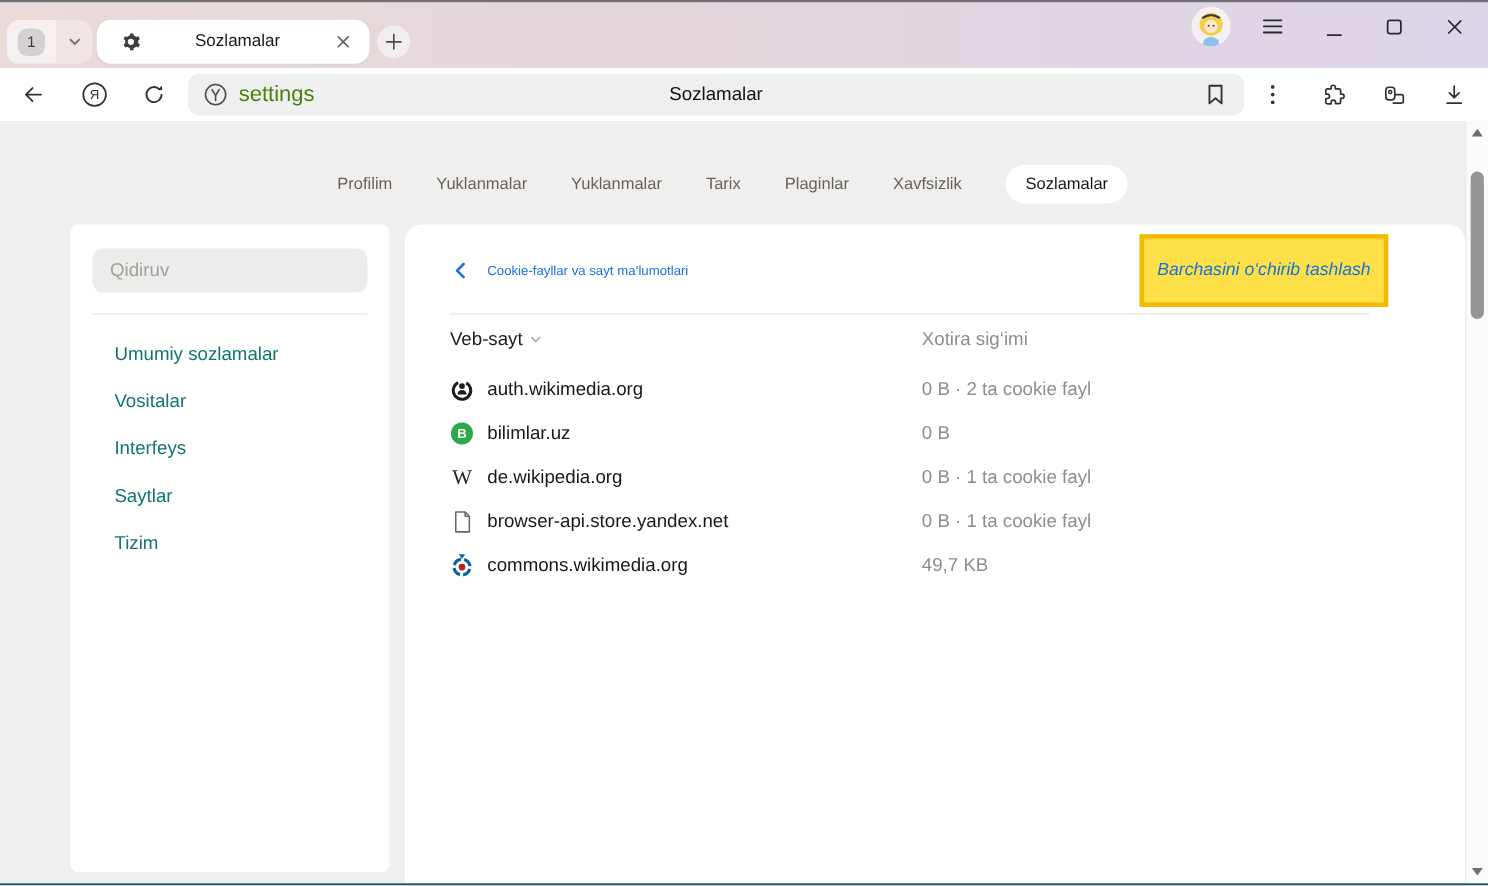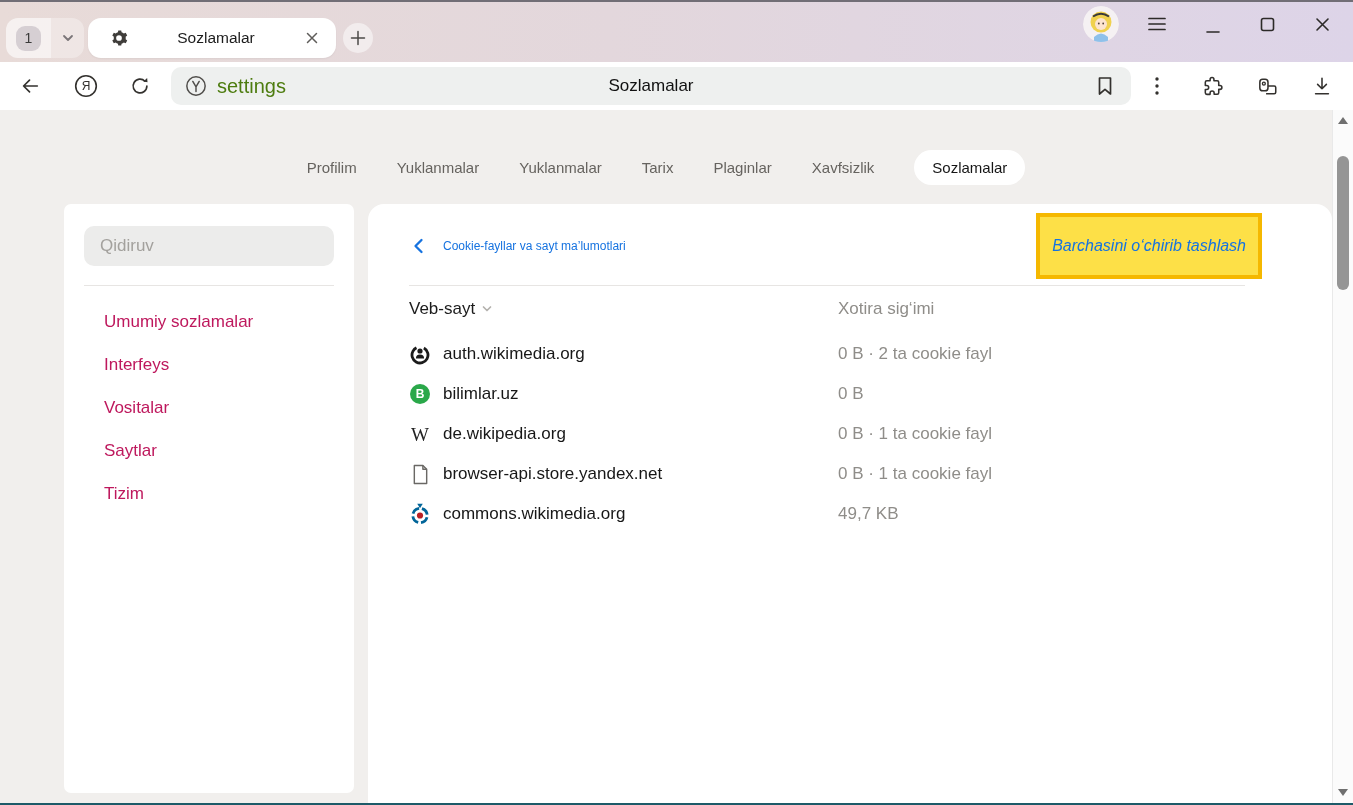--- a/index.html
+++ b/index.html
@@ -38,21 +38,21 @@
   .navrow { position:absolute; top:38px; left:0; right:21px; height:38px; display:flex; justify-content:center; align-items:center; gap:40px; }
   .nav-item { font-size:15px; color:#66635f; padding:9px 0; cursor:pointer; white-space:nowrap; }
   .nav-item.active { background:#fff; color:#161616; border-radius:19px; padding:9px 18px; }
 
   .sidebar-card { position:absolute; left:64px; top:94px; width:290px; height:589px; background:#fff; border-radius:7px; }
   .search { display:block; margin:22px 20px 0; width:250px; height:40px; background:#ececeb; border:none; border-radius:10px;
     padding:0 16px; font-size:17px; font-family:inherit; color:#1c1c1c; outline:none; }
   .search::placeholder { color:#a3a19d; }
   .side-divider { height:1px; background:#e7e5e3; margin:19px 20px 0; }
   .side-items { margin-top:14px; }
-  .side-item { padding:10px 20px 10px 40px; font-size:17px; line-height:23px; color:#be185d; cursor:pointer; }
+  .side-item { padding:10px 20px 10px 40px; font-size:17px; line-height:23px; color:#0f766e; cursor:pointer; }
 
   .main-card { position:absolute; left:368px; top:94px; right:21px; bottom:0; background:#fff; border-radius:16px 16px 0 0; }
   .content-header { position:absolute; top:18px; left:41px; right:70px; height:48px; display:flex; align-items:center; }
   .back-chev { width:20px; height:20px; margin-right:14px; cursor:pointer; flex:none; }
   .content-title { font-size:12px; font-weight:500; color:var(--accent-blue,#1673e0); }
   .hdr-spacer { flex:1; }
   .delete-btn { border:4px solid var(--highlight-yellow,#f5b800); background:#fde047; color:var(--accent-blue,#1673e0);
     font-size:16px; font-family:inherit; padding:20px 12px; cursor:pointer;font-style:italic; }
   .content-divider { position:absolute; top:81px; left:41px; right:87px; height:1px; background:#e7e5e3; }
   .table-head { position:absolute; top:88px; left:0; right:0; height:34px; display:grid; grid-template-columns:429px 1fr;
@@ -211,22 +211,22 @@
     <div class="nav-item">Plaginlar</div>
     <div class="nav-item">Xavfsizlik</div>
     <div class="nav-item active">Sozlamalar</div>
   </div>
 
   <div class="sidebar-card">
     <input class="search" type="text" placeholder="Qidiruv" style="">
     <div class="side-divider"></div>
     <div class="side-items">
       <div class="side-item">Umumiy sozlamalar</div>
+      <div class="side-item">Vositalar</div>
       <div class="side-item">Interfeys</div>
-      <div class="side-item">Vositalar</div>
       <div class="side-item">Saytlar</div>
       <div class="side-item">Tizim</div>
     </div>
   </div>
 
   <div class="main-card">
 
     <div class="content-header">
       <svg class="back-chev" viewBox="0 0 20 20">
           <path d="M12.5 4l-6 6 6 6" fill="none" stroke="#1673e0" stroke-width="2.3" stroke-linecap="round" stroke-linejoin="round"></path>

